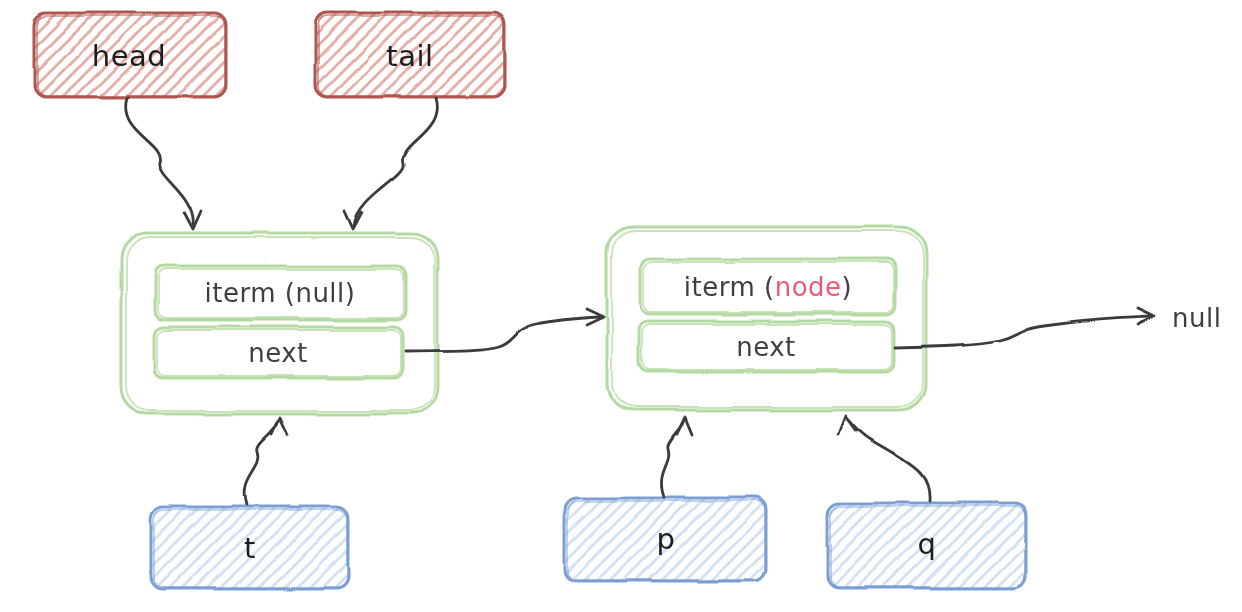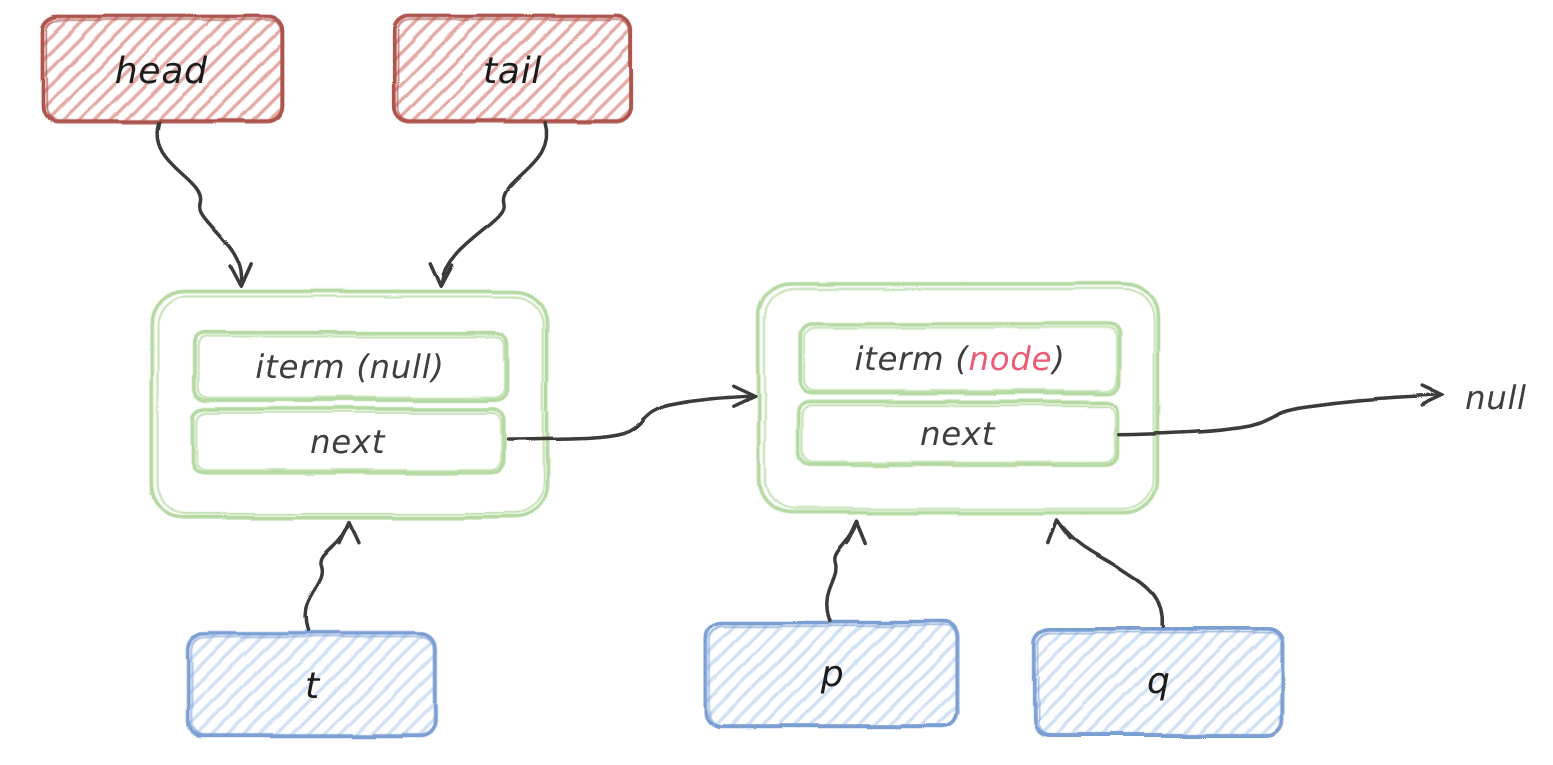--- a/index.html
+++ b/index.html
@@ -1,16 +1,16 @@
 <!DOCTYPE html>
 <html><head>
 <meta charset="utf-8">
 <style>
   html,body{margin:0;padding:0;background:#ffffff;}
-  .canvas{width:1242px;height:612px;position:relative;background:#ffffff;overflow:hidden;font-style:italic;}
+  .canvas{width:1242px;height:612px;position:relative;background:#ffffff;overflow:hidden;}
   svg{display:block;}
   text{font-family:"DejaVu Sans","Liberation Sans",sans-serif;letter-spacing:0.5px;}
   .lbl{font-size:29px;fill:#1c1c1c;}
   .fld{font-size:26px;fill:#3f3f3f;}
   .hl{fill:#ec5b76;}
   .term{font-size:26px;fill:#3f3f3f;}
   .redbox{stroke:#ae544e;stroke-width:3;}
   .redbox2{stroke:#ae544e;stroke-width:1.6;fill:none;opacity:.65;}
   .bluebox{stroke:#7c9fd3;stroke-width:3;}
   .bluebox2{stroke:#7c9fd3;stroke-width:1.6;fill:none;opacity:.6;}

